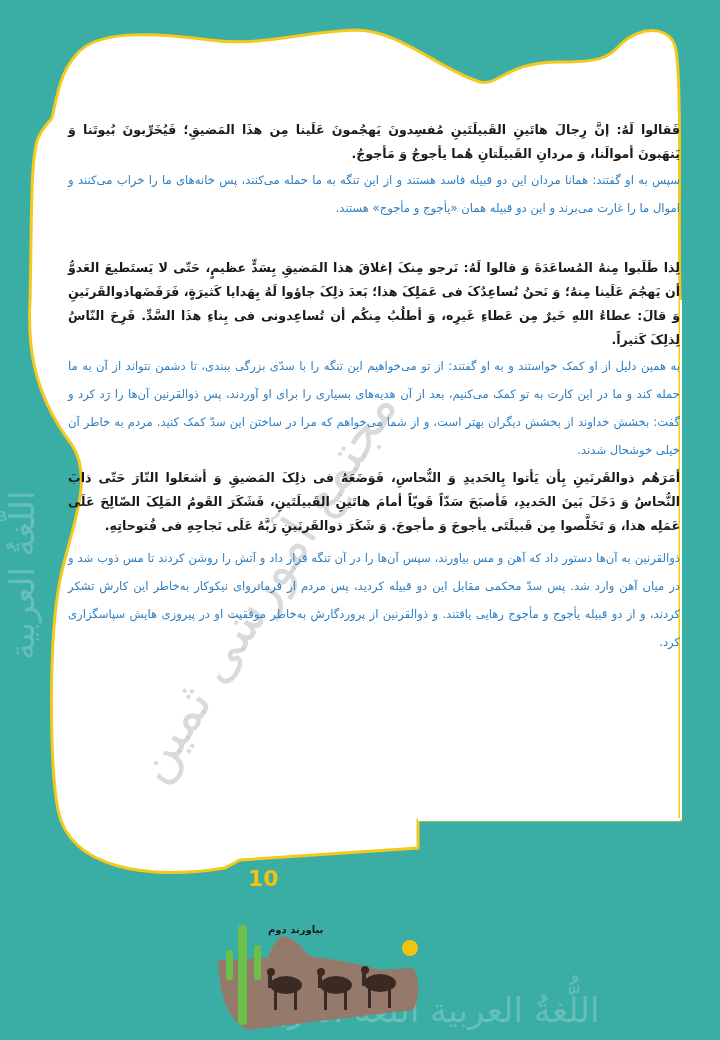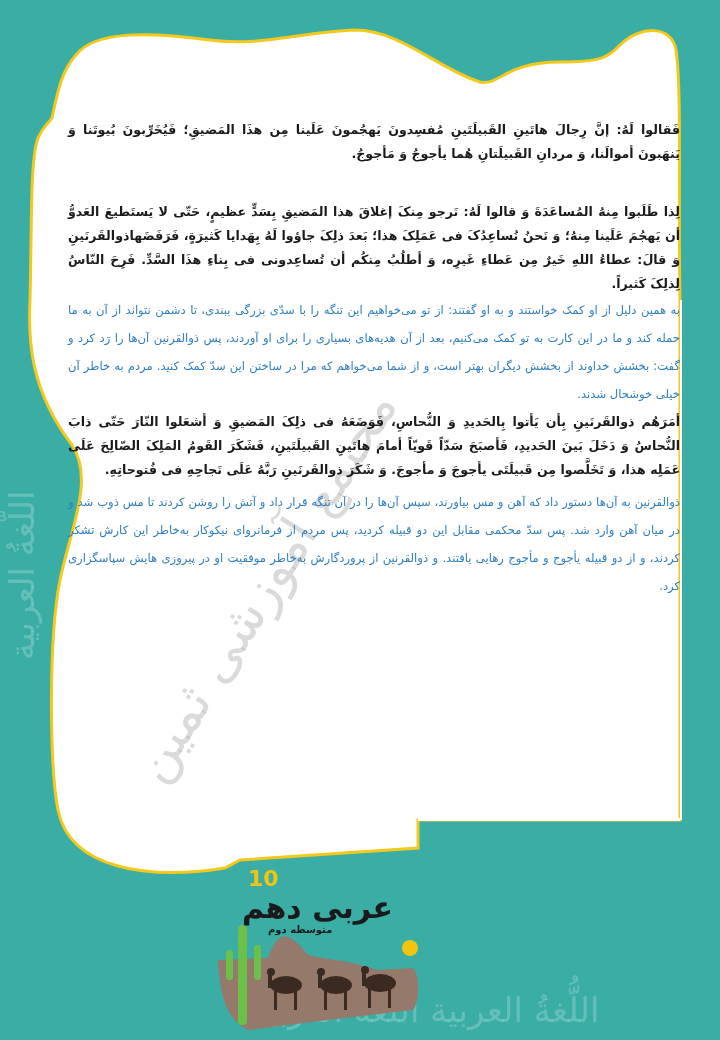--- a/index.html
+++ b/index.html
@@ -76,20 +76,21 @@
 </svg>
 
 <div class="pattern-text" style="left:2px; top:660px; transform:rotate(-90deg); transform-origin:left top;">اللُّغةُ العربیة</div>
 <div class="pattern-text" style="left:250px; top:990px;">اللُّغةُ العربیة</div>
 <div class="pattern-text" style="left:430px; top:990px;">اللُّغةُ العربیة</div>
 
 <div class="watermark" style="left:120px; top:760px;">مجتمع آموزشی ثمین</div>
 
 <div class="content">
   <p class="ar">فَقالوا لَهُ: إنَّ رِجالَ هاتَینِ القَبیلَتَینِ مُفسِدونَ یَهجُمونَ عَلَینا مِن هذَا المَضیقِ؛ فَیُخَرِّبونَ بُیوتَنا وَ یَنهَبونَ أموالَنا، وَ مردانِ القَبیلَتانِ هُما یأجوجُ وَ مَأجوجُ.</p>
+  <p class="fa">سپس به او گفتند: همانا مردان این دو قبیله فاسد هستند و از این تنگه به ما حمله می‌کنند، پس خانه‌های ما را خراب می‌کنند و اموال ما را غارت می‌برند و این دو قبیله همان «یأجوج و مأجوج» هستند.</p>
   <div class="gap-lg"></div>
   <p class="ar">لِذا طَلَبوا مِنهُ المُساعَدَةَ وَ قالوا لَهُ: نَرجو مِنکَ إغلاقَ هذا المَضیقِ بِسَدٍّ عظیمٍ، حَتّى لا یَستَطیعَ العَدوُّ أن یَهجُمَ عَلَینا مِنهُ؛ وَ نَحنُ نُساعِدُکَ فی عَمَلِکَ هذا؛ بَعدَ ذلِکَ جاؤوا لَهُ بِهَدایا کَثیرَةٍ، فَرَفَضَهاذوالقَرنَینِ وَ قالَ: عطاءُ اللهِ خَیرٌ مِن عَطاءِ غَیرِه، وَ أطلُبُ مِنکُم أن تُساعِدونی فی بِناءِ هذَا السَّدِّ. فَرِحَ النّاسُ لِذلِکَ کَثیراً.</p>
   <p class="fa">به همین دلیل از او کمک خواستند و به او گفتند: از تو می‌خواهیم این تنگه را با سدّی بزرگی ببندی، تا دشمن نتواند از آن به ما حمله کند و ما در این کارت به تو کمک می‌کنیم، بعد از آن هدیه‌های بسیاری را برای او آوردند، پس ذوالقرنین آن‌ها را رَد کرد و گفت: بخشش خداوند از بخشش دیگران بهتر است، و از شما می‌خواهم که مرا در ساختن این سدّ کمک کنید. مردم به خاطر آن خیلی خوشحال شدند.</p>
   <p class="ar" style="margin-top:2px;">أمَرَهُم ذوالقَرنَینِ بِأن یَأتوا بِالحَدیدِ وَ النُّحاسِ، فَوَضَعَهُ فی ذلِکَ المَضیقِ وَ أشعَلوا النّارَ حَتّى ذابَ النُّحاسُ وَ دَخَلَ بَینَ الحَدیدِ، فَأصبَحَ سَدّاً قَویّاً أمامَ هاتَینِ القَبیلَتَینِ، فَشَکَرَ القَومُ المَلِکَ الصّالِحَ عَلَى عَمَلِه هذا، وَ تَخَلَّصوا مِن قَبیلَتَی یأجوجَ وَ مأجوجَ. وَ شَکَرَ ذوالقَرنَینِ رَبَّهُ عَلَى نَجاحِهِ فی فُتوحاتِهِ.</p>
   <p class="fa" style="margin-top:6px;">ذوالقرنین به آن‌ها دستور داد که آهن و مس بیاورند، سپس آن‌ها را در آن تنگه قرار داد و آتش را روشن کردند تا مس ذوب شد و در میان آهن وارد شد. پس سدّ محکمی مقابل این دو قبیله کردید، پس مردم از فرمانروای نیکوکار به‌خاطر این کارش تشکر کردند، و از دو قبیله یأجوج و مأجوج رهایی یافتند. و ذوالقرنین از پروردگارش به‌خاطر موفقیت او در پیروزی هایش سپاسگزاری کرد.</p>
 </div>
 
 <div class="logo">
   <svg width="220" height="150" viewBox="0 0 220 150">
     <path d="M10 70 L60 68 C70 40, 80 40, 100 65 C120 70, 140 70, 170 80 L205 78 C212 85, 212 110, 205 120 L120 130 L40 140 C20 130, 12 110, 10 70 Z" fill="#957a6c"></path>
@@ -109,15 +110,14 @@
         <rect x="110" y="82" width="4" height="16"></rect>
         <circle cx="113" cy="82" r="4"></circle>
       <ellipse cx="172" cy="93" rx="16" ry="9"></ellipse>
         <rect x="160" y="98" width="3" height="20"></rect>
         <rect x="180" y="98" width="3" height="20"></rect>
         <rect x="154" y="80" width="4" height="16"></rect>
         <circle cx="157" cy="80" r="4"></circle>
     </g>
   </svg>
   <span class="logo-num">10</span>
-  <span class="logo-title">عربی دهم</span>
-  <span class="logo-sub">متوسطه دوم</span>
+  <span class="logo-sub">بیاورند دوم</span>
 </div>
 
 </body></html>

